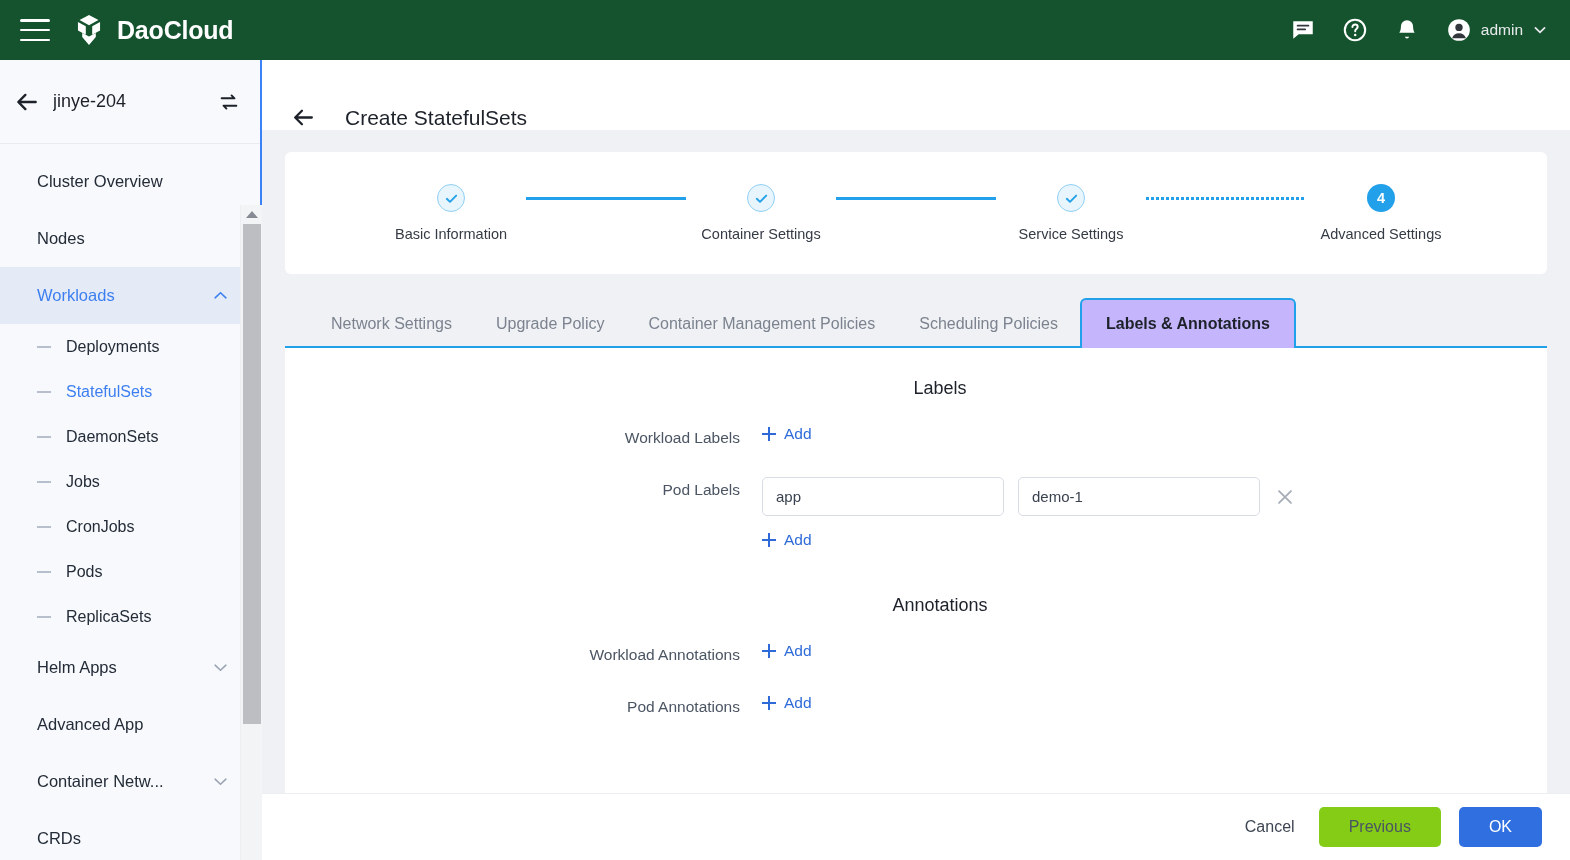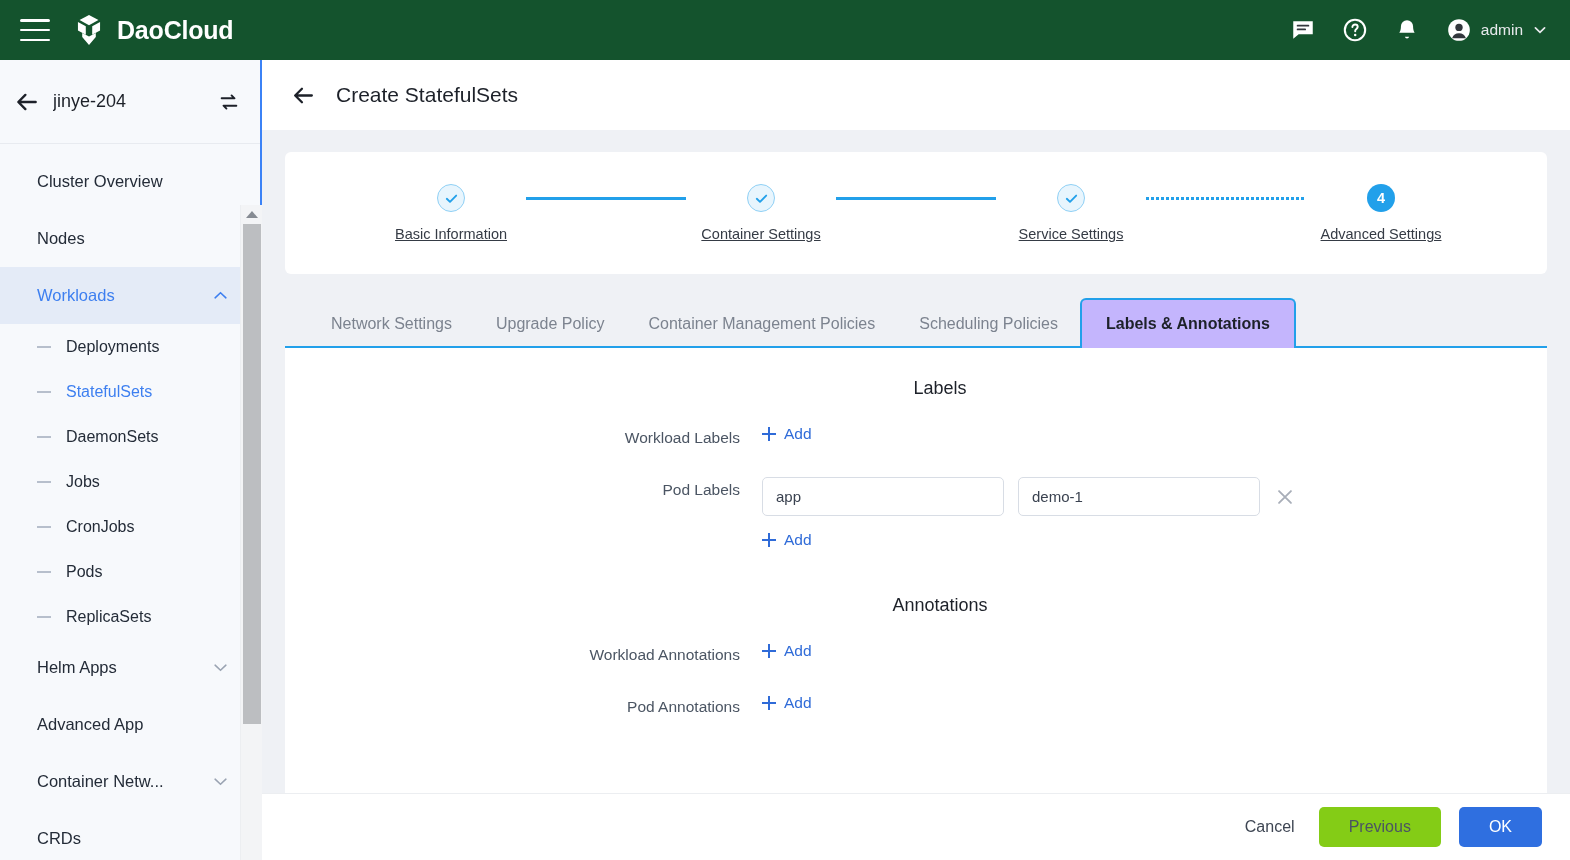--- a/index.html
+++ b/index.html
@@ -100,22 +100,23 @@
     position: absolute; top: 19px; left: 2px; width: 18px; height: 500px;
     background: #bcbec1; cursor: pointer;
   }
 
   
   .main {
     position: absolute; top: 60px; left: 262px; width: 1308px; height: 800px;
     background: #eff1f5;
   }
   .page-head {
-    height: 70px; background: #ffffff; display: flex; align-items: center;
+    height: 70px; background: #ffffff; display: flex; align-items: flex-end;
     padding-left: 29px;
+    gap: 9px;
   }
   .page-head .back-arrow { width: 25px; height: 25px; }
   .page-title { font-size: 21px; color: #1d2129; margin-left: 20px; }
 
   .scroll-body {
     position: absolute; top: 70px; left: 0; width: 1308px; height: 663px;
     padding: 22px 23px 0 23px;
     overflow: hidden;
   }
 
@@ -127,21 +128,21 @@
   .stepper { display: flex; align-items: flex-start; }
   .step { display: flex; flex-direction: column; align-items: center; width: 150px; }
   .step-dot {
     width: 28px; height: 28px; border-radius: 50%;
     display: flex; align-items: center; justify-content: center;
     font-size: 14.5px;
   }
   .step-dot.done { background: #e8f5fd; border: 1px solid #8fd0f5; }
   .step-dot.done svg { width: 15px; height: 15px; display:block; }
   .step-dot.current { background: #22a0ea; color: #ffffff; font-weight: bold; }
-  .step-label { margin-top: 14px; font-size: 14.5px; color: #353b45; white-space: nowrap; text-decoration: underline; }
+  .step-label { margin-top: 14px; font-size: 14.5px; color: #353b45; white-space: nowrap; }
   .step-line { width: 160px; height: 3px; margin-top: 13px; }
   .step-line.solid { background: #22a0ea; }
   .step-line.dotted {
     height: 3px; background-image: linear-gradient(to right, #22a0ea 60%, rgba(255,255,255,0) 0%);
     background-size: 5px 3px; background-repeat: repeat-x;
   }
 
   
   .content-card { margin-top: 22px; }
   .tabbar {

